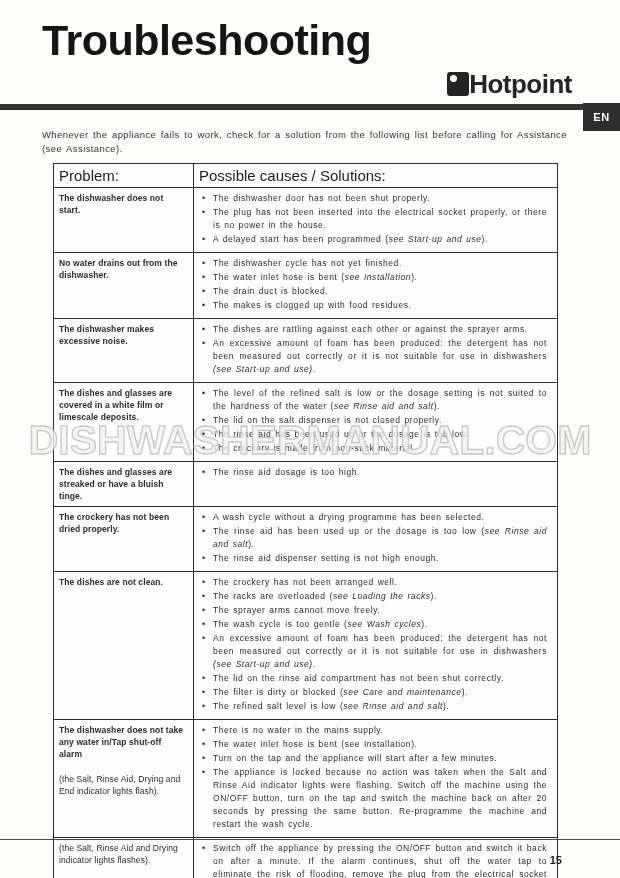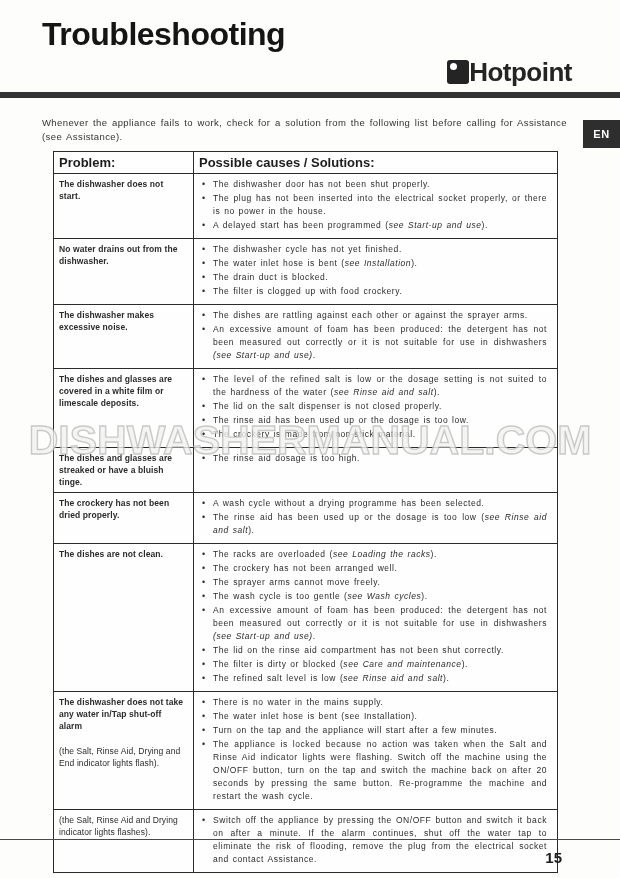--- a/index.html
+++ b/index.html
@@ -10,21 +10,21 @@
     margin:0 auto;
     background:#fdfdfc;
     font-family:"Liberation Sans", sans-serif;
     color:#2a2a2a;
     overflow:hidden;
   }
   
   .title {
     padding-top:16px;
     margin-left:42px;
-    font-size:32px;
+    font-size:43px;
     font-weight:bold;
     letter-spacing:-0.5px;
     color:#151515;
   }
   .brand-row {
     display:flex;
     justify-content:flex-end;
     align-items:center;
     gap:0;
     margin:4px 48px 0 0;
@@ -61,21 +61,21 @@
     margin:18px 0 0 42px;
     width:532px;
     font-size:9.5px;
     line-height:14px;
     letter-spacing:0.4px;
     word-spacing:1.5px;
     color:#333;
   }
   .lang-badge {
     position:absolute;
-    top:120px; right:0;
+    top:103px; right:0;
     width:37px; height:28px;
     background:#2e2e2e;
     color:#fff;
     font-size:11px;
     font-weight:bold;
     display:flex;
     align-items:center;
     justify-content:center;
     letter-spacing:0.5px;
   }
@@ -85,22 +85,22 @@
     width:505px;
     border:1.5px solid #2b2b2b;
     background:#fefefe;
   }
   .tbl-header, .tbl-row {
     display:grid;
     grid-template-columns:140px 1fr;
   }
   .tbl-header {
     border-bottom:1.5px solid #2b2b2b;
-    font-size:13px;
-    font-weight:bold;
+    font-size:15px;
+    font-weight:normal;
     color:#1d1d1d;
   }
   .tbl-header > div { padding:3px 5px 3px 5px; }
   .tbl-header > div:first-child { border-right:1px solid #2b2b2b; }
   .tbl-row { border-bottom:1px solid #2b2b2b; }
   .tbl-row:last-child { border-bottom:none; }
   .cell-problem {
     border-right:1px solid #2b2b2b;
     padding:4px 6px 4px 5px;
     font-size:8.5px;
@@ -150,21 +150,21 @@
   
   .footer-rule {
     position:absolute;
     left:0; bottom:38px;
     width:620px; height:1.5px;
     background:#4a4a4a;
   }
   .page-number {
     position:absolute;
     right:58px; bottom:12px;
-    font-size:15px;
+    font-size:11px;
     font-weight:bold;
     color:#1d1d1d;
   }
 </style>
 </head>
 <body>
 
 <div class="page">
 
   <h1 class="title">Troubleshooting</h1>
@@ -201,21 +201,21 @@
 
   <div class="tbl-row">
     <div class="cell-problem">
             <p class="b">No water drains out from the dishwasher.</p>
           </div>
     <div class="cell-solutions">
       <ul>
               <li><span>The dishwasher cycle has not yet finished.</span></li>
               <li><span>The water inlet hose is bent (</span><span class="i">see Installation</span><span>).</span></li>
               <li><span>The drain duct is blocked.</span></li>
-              <li><span>The filter is clogged up with food crockery.</span></li>
+              <li><span>The makes is clogged up with food residues.</span></li>
             </ul>
     </div>
   </div>
 
   <div class="tbl-row">
     <div class="cell-problem">
             <p class="b">The dishwasher makes excessive noise.</p>
           </div>
     <div class="cell-solutions">
       <ul>
@@ -251,32 +251,33 @@
   </div>
 
   <div class="tbl-row">
     <div class="cell-problem">
             <p class="b">The crockery has not been dried properly.</p>
           </div>
     <div class="cell-solutions">
       <ul>
               <li><span>A wash cycle without a drying programme has been selected.</span></li>
               <li><span>The rinse aid has been used up or the dosage is too low (</span><span class="i">see Rinse aid and salt</span><span>).</span></li>
+              <li><span>The rinse aid dispenser setting is not high enough.</span></li>
             </ul>
     </div>
   </div>
 
   <div class="tbl-row">
     <div class="cell-problem">
             <p class="b">The dishes are not clean.</p>
           </div>
     <div class="cell-solutions">
       <ul>
+              <li><span>The crockery has not been arranged well.</span></li>
               <li><span>The racks are overloaded (</span><span class="i">see Loading the racks</span><span>).</span></li>
-              <li><span>The crockery has not been arranged well.</span></li>
               <li><span>The sprayer arms cannot move freely.</span></li>
               <li><span>The wash cycle is too gentle (</span><span class="i">see Wash cycles</span><span>).</span></li>
               <li><span>An excessive amount of foam has been produced: the detergent has not been measured out correctly or it is not suitable for use in dishwashers </span><span class="i">(see Start-up and use)</span><span>.</span></li>
               <li><span>The lid on the rinse aid compartment has not been shut correctly.</span></li>
               <li><span>The filter is dirty or blocked (</span><span class="i">see Care and maintenance</span><span>).</span></li>
               <li><span>The refined salt level is low (</span><span class="i">see Rinse aid and salt</span><span>).</span></li>
             </ul>
     </div>
   </div>
 

